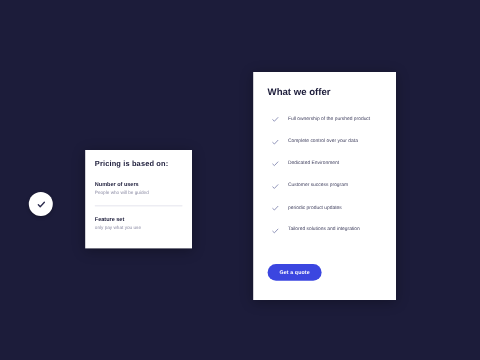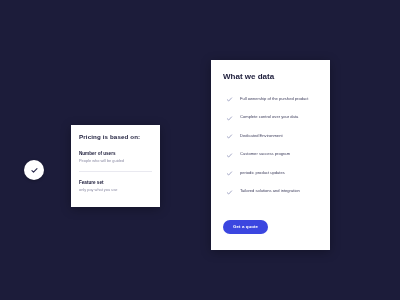--- a/index.html
+++ b/index.html
@@ -170,21 +170,21 @@
 
       <div class="pricing-section">
         <div class="pricing-label">Feature set</div>
         <div class="pricing-desc">only pay what you use</div>
       </div>
     </div>
   </div>
 
   <div class="card offer-card">
     <div class="offer-inner">
-      <h2 class="offer-title">What we data</h2>
+      <h2 class="offer-title">What we offer</h2>
 
       <ul class="offer-list">
         <li class="offer-item">
           <span class="offer-check">
             <svg width="7" height="7" viewBox="0 0 12 12" aria-hidden="true">
               <path d="M2.2 6.4 L4.6 8.6 L9.6 3.3" fill="none" stroke="#8f93b8" stroke-width="1.4" stroke-linecap="round" stroke-linejoin="round"></path>
             </svg>
           </span>
           <span class="offer-text">Full ownership of the purshed product</span>
         </li>

